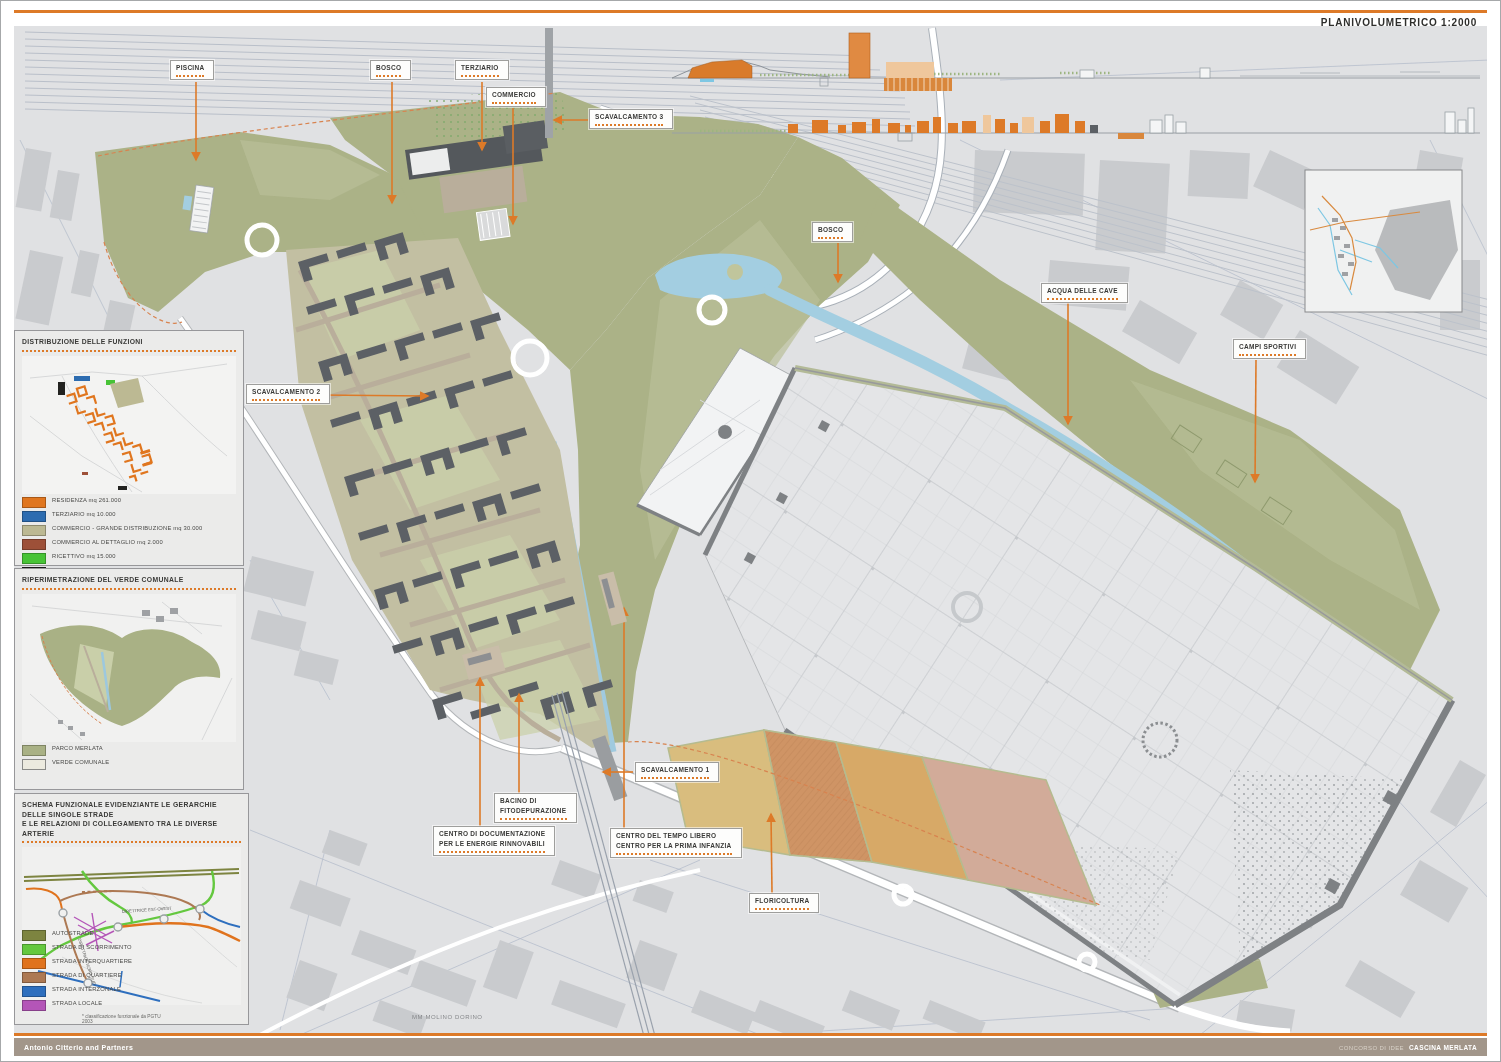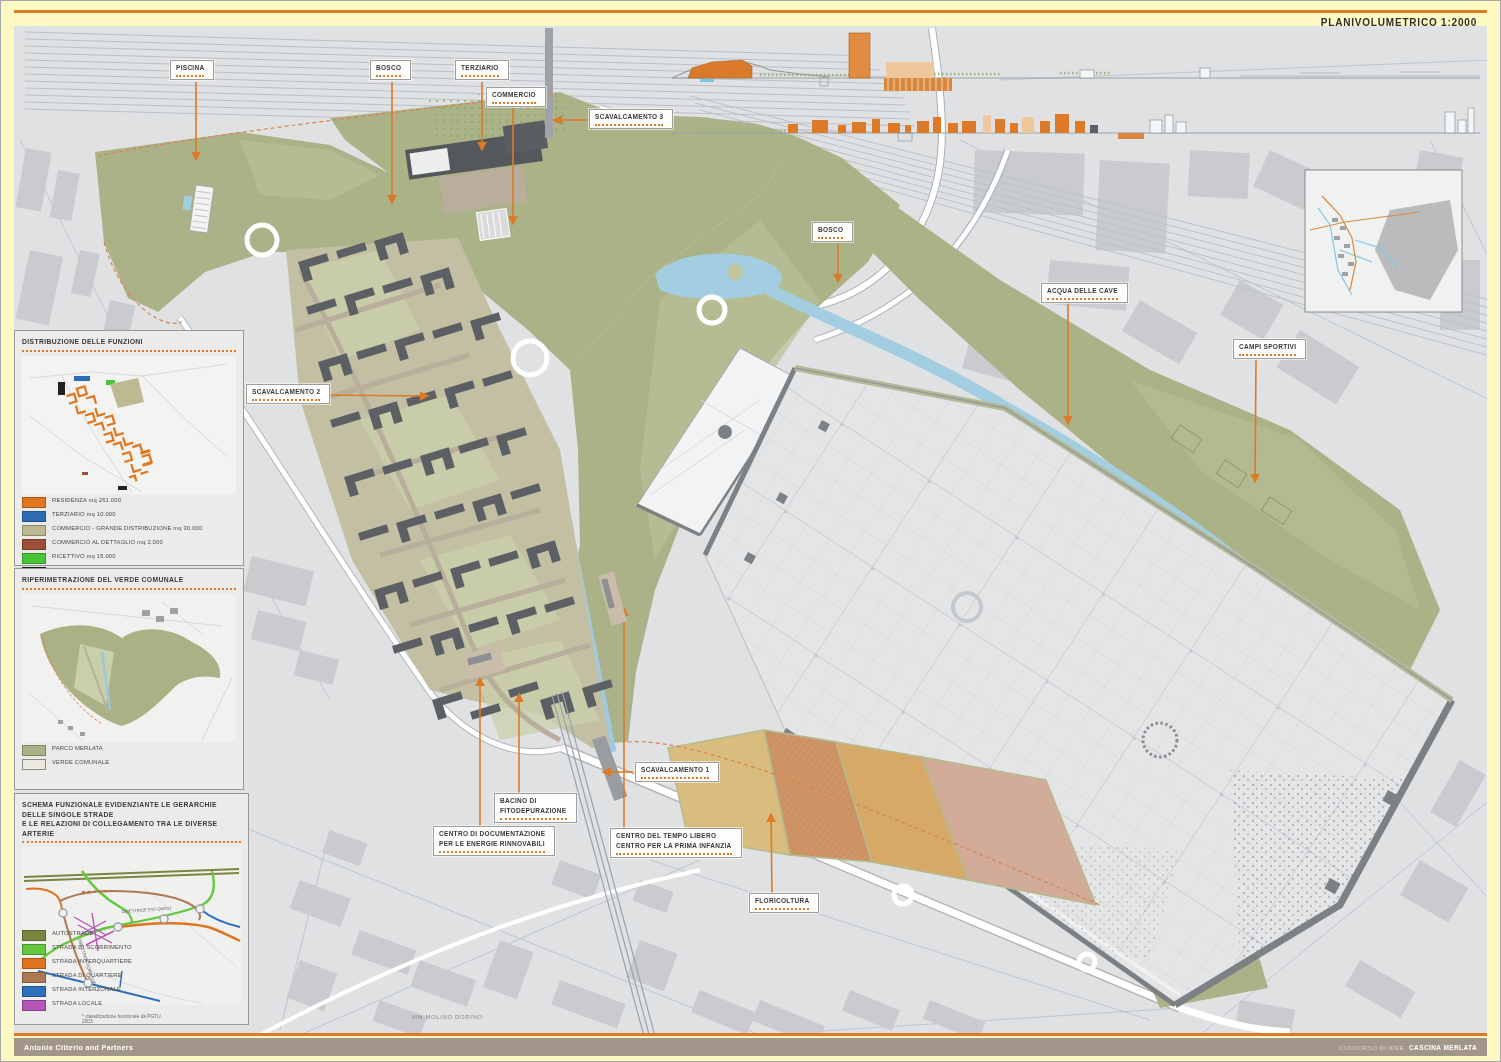--- a/index.html
+++ b/index.html
@@ -1,16 +1,16 @@
 <!DOCTYPE html>
 <html><head>
 <meta charset="utf-8">
 <style>
   html,body{margin:0;padding:0;background:#bfc1c3;}
-  .sheet{position:relative;width:1501px;height:1062px;background:#fef9c3;overflow:hidden;
+  .sheet{position:relative;width:1501px;height:1062px;background:#ffffff;overflow:hidden;
          box-shadow:inset 0 0 0 1px #a6a8aa;font-family:"Liberation Sans",sans-serif;}
   .top-rule{position:absolute;left:14px;top:10px;width:1473px;height:3px;background:#dd7a28;z-index:6;}
   .sheet-title{position:absolute;top:17px;right:24px;font:bold 10px "Liberation Sans",sans-serif;
          color:#2e2e2c;letter-spacing:.8px;z-index:6;}
   #map{position:absolute;left:14px;top:26px;z-index:1;}
   
   .map-label{position:absolute;background:#fdfdfc;border:1px solid #9e9e9c;
          padding:2px 9px 2px 5px;z-index:5;box-shadow:0 0 0 1px rgba(255,255,255,.55);}
   .ml-line{font:bold 6.5px "Liberation Sans",sans-serif;color:#3a3a38;letter-spacing:.3px;
          line-height:1.55;white-space:nowrap;}

